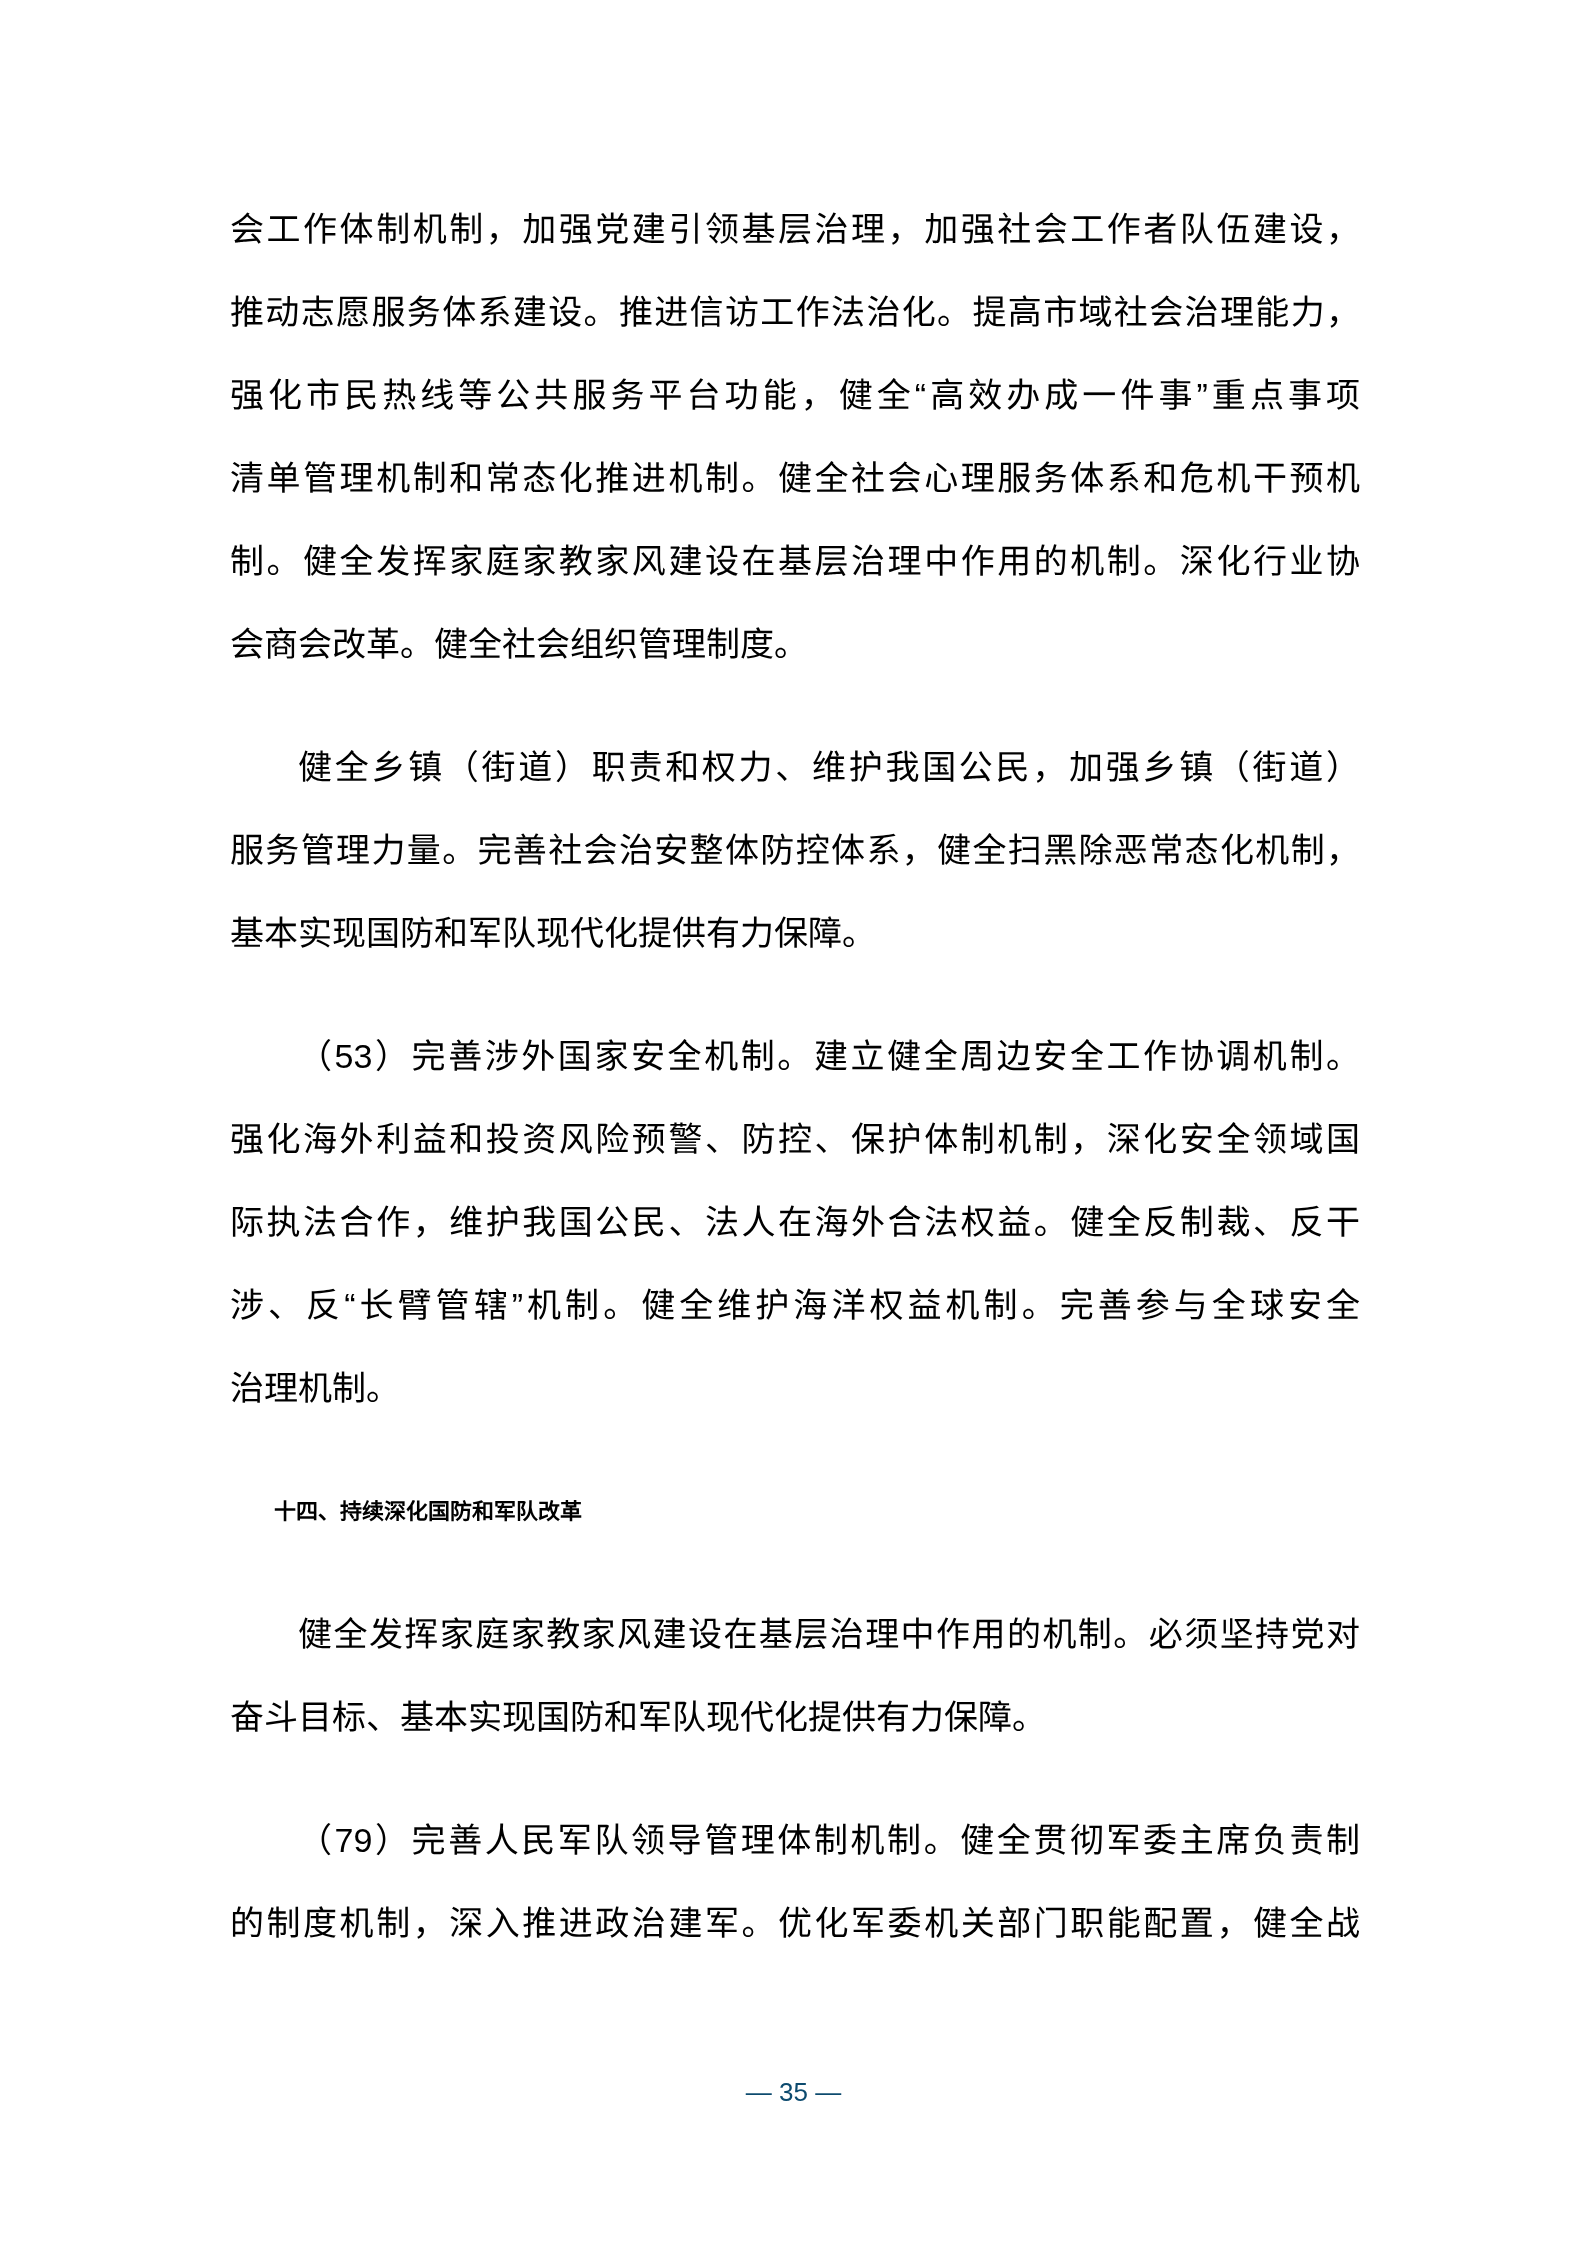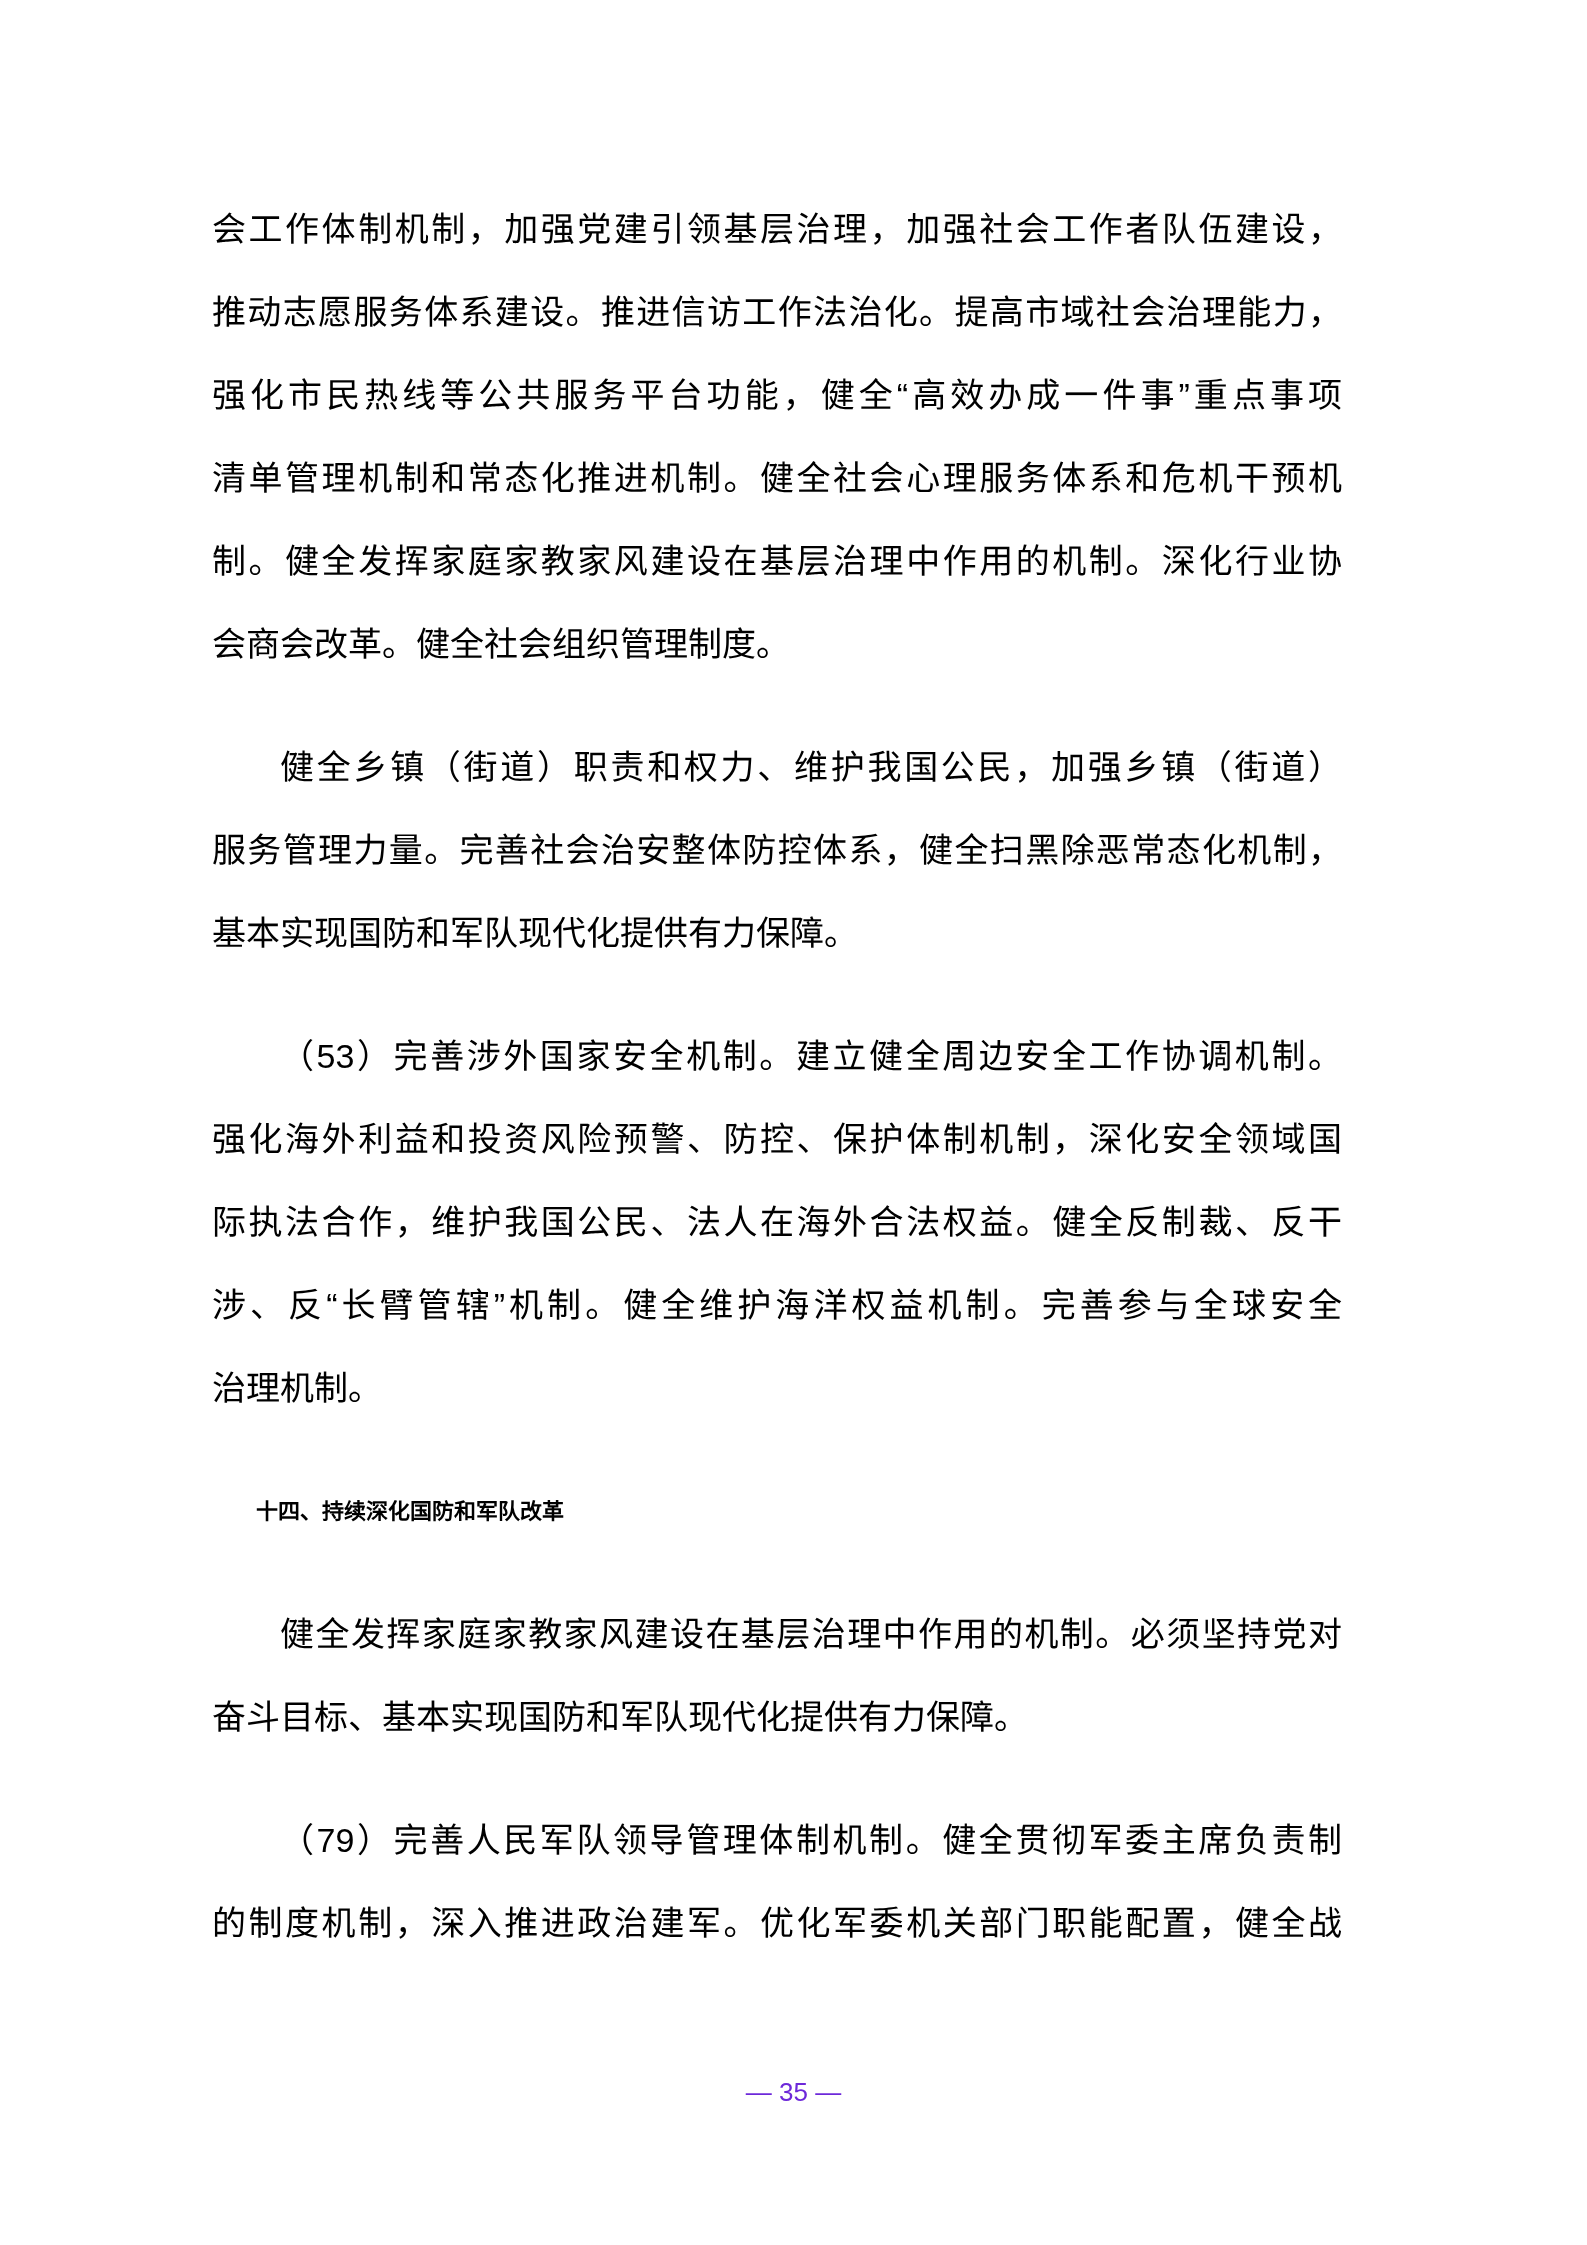--- a/index.html
+++ b/index.html
@@ -11,21 +11,21 @@
     position: relative;
     width: 1587px;
     height: 2245px;
     background: #ffffff;
     overflow: hidden;
     font-family: "Liberation Sans", sans-serif;
     color: #000000;
   }
   .text-column {
     position: absolute;
-    left: 212px;
+    left: 230px;
     top: 188px;
     width: 1130px;
   }
   .para {
     margin: 0 0 40px 0;
     padding: 0;
     font-size: 34px;
     line-height: 83px;
     letter-spacing: 0;
   }
@@ -50,21 +50,21 @@
     text-indent: 2em;
   }
   .page-number {
     position: absolute;
     left: 0;
     right: 0;
     top: 2076px;
     text-align: center;
     font-size: 26px;
     line-height: 32px;
-    color: #6d28d9;
+    color: #0c4a6e;
     font-family: "Liberation Sans", sans-serif;
   }
 </style>
 </head>
 <body>
 
 <div class="page">
   <div class="text-column">
 
     <p class="para">

